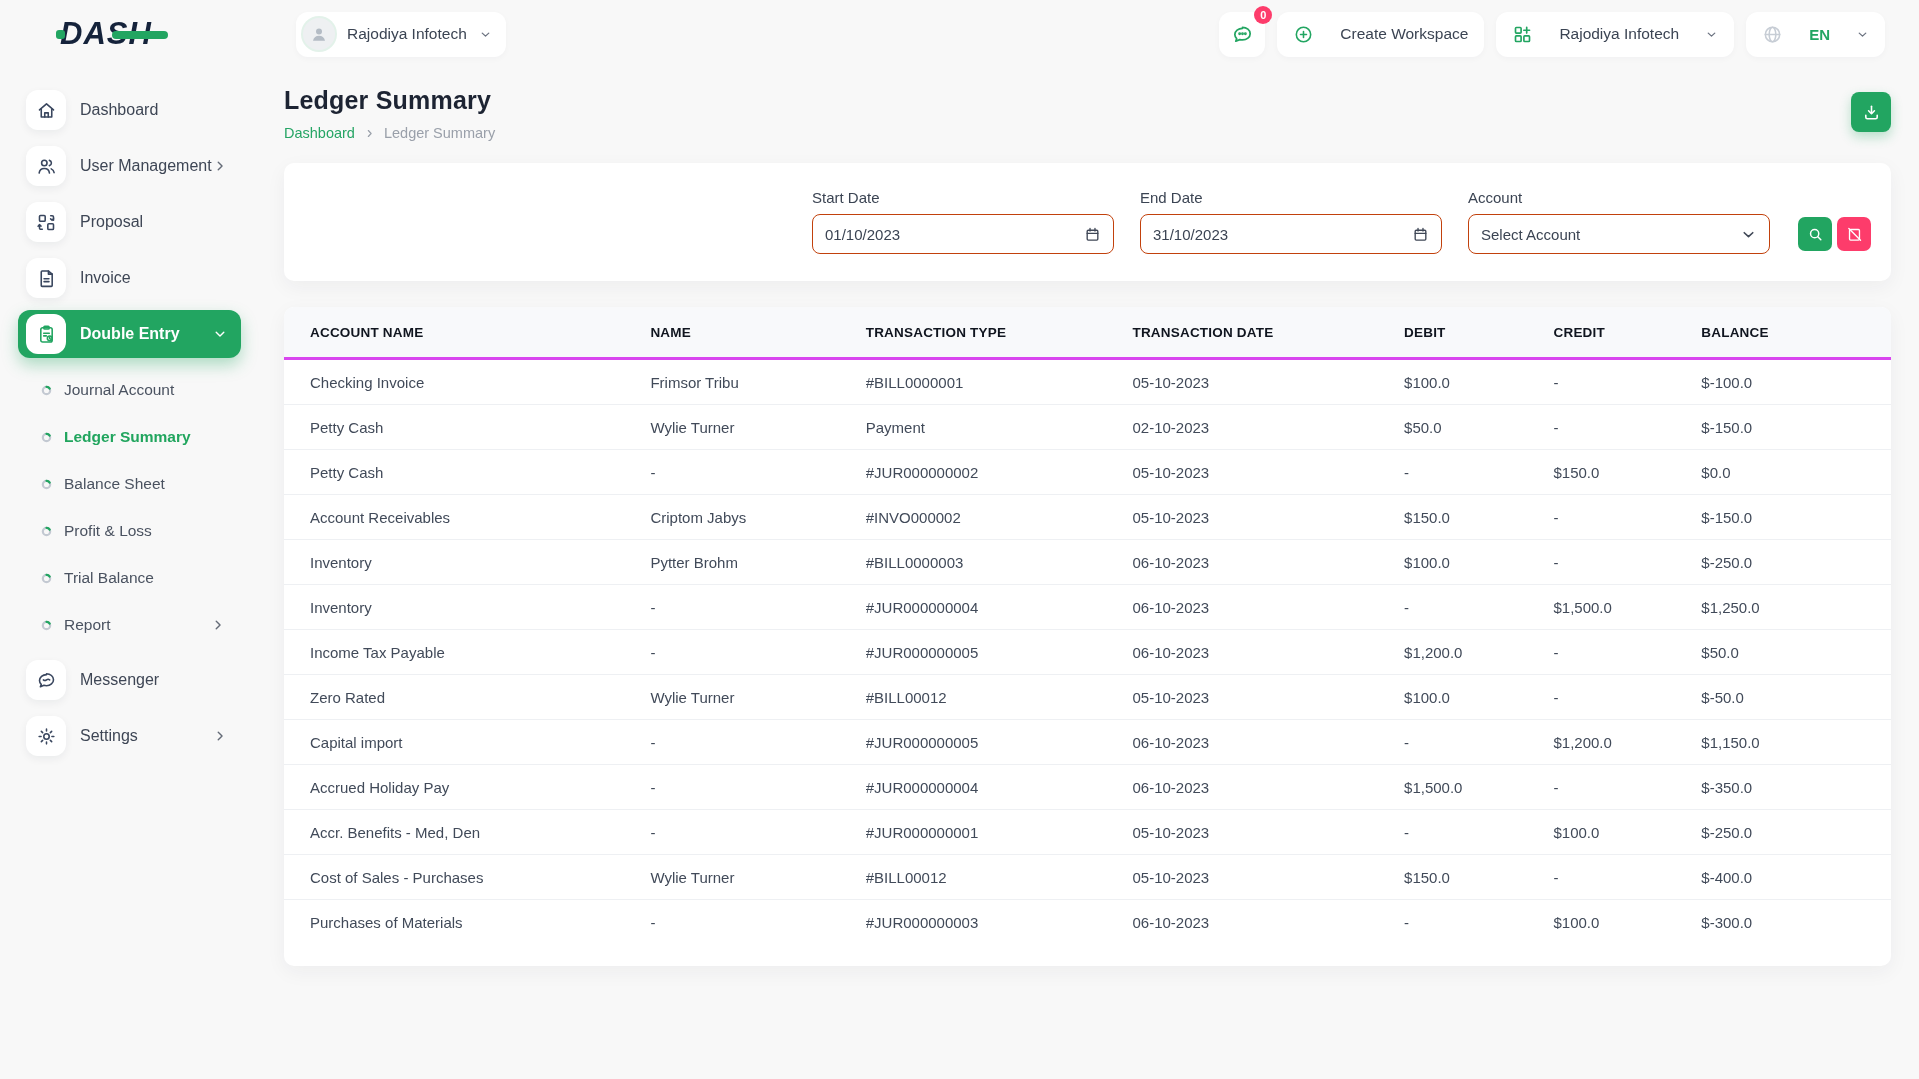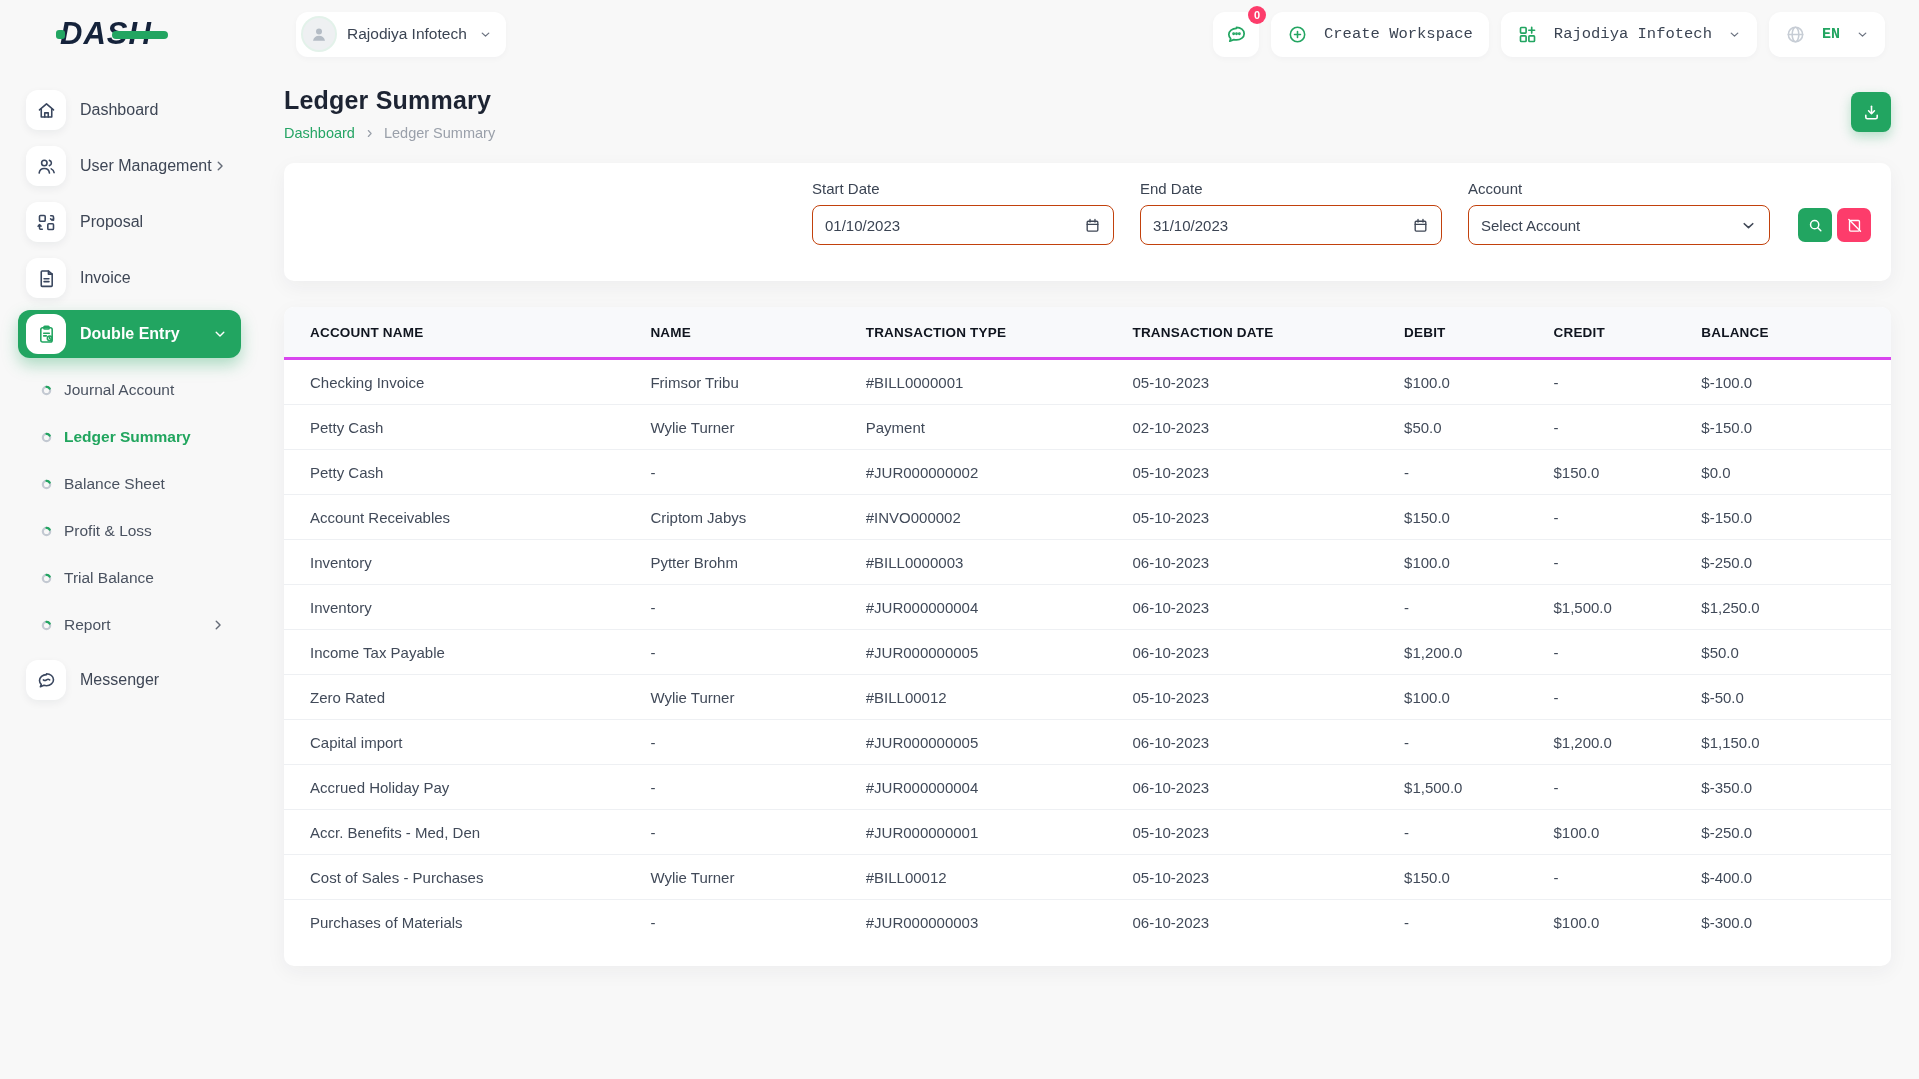--- a/index.html
+++ b/index.html
@@ -22,22 +22,22 @@
   .avatar svg{width:20px;height:20px;}
   .ws-label{margin:0 12px 0 12px;font-size:15.5px;color:#3b4453;}
   .chev{color:#6b7280;}
   .chev svg{width:13px;height:13px;}
   .top-right{margin-left:auto;margin-right:34px;display:flex;align-items:center;gap:12px;}
   .icon-btn{position:relative;width:46px;height:45px;background:#fff;border-radius:12px;display:flex;
     align-items:center;justify-content:center;cursor:pointer;color:#22a561;box-shadow:0 2px 6px rgba(20,30,50,.03);}
   .icon-btn svg{width:23px;height:23px;}
   .badge{position:absolute;top:-6px;right:-7px;min-width:18px;height:18px;border-radius:9px;background:#fd3c6b;
     color:#fff;font-size:11px;font-weight:700;display:flex;align-items:center;justify-content:center;padding:0 4px;box-sizing:border-box;}
-  .pill-btn{height:45px;background:#fff;border-radius:12px;display:flex;align-items:center;gap:16px;
-    padding:0 16px;font-size:15.5px;color:#3b4453;cursor:pointer;box-shadow:0 2px 6px rgba(20,30,50,.03);font-family:Liberation Mono, monospace;}
+  .pill-btn{height:45px;background:#fff;border-radius:12px;display:flex;align-items:center;gap:26px;
+    padding:0 16px;font-size:15.5px;color:#3b4453;cursor:pointer;box-shadow:0 2px 6px rgba(20,30,50,.03);}
   .pill-btn .lead-icon svg{width:21px;height:21px;}
   .green-ic{color:#22a561;} .gray-ic{color:#c7cdd5;}
   .lang{color:#22a561;font-weight:700;font-size:15px;}
 
   
   .sidebar{position:absolute;left:0;top:68px;width:250px;bottom:0;box-sizing:border-box;padding:18px 9px 0 18px;}
   .nav-item{display:flex;align-items:center;height:48px;margin-bottom:8px;cursor:pointer;border-radius:12px;
     padding:0 14px 0 8px;box-sizing:border-box;position:relative;}
   .tile{width:40px;height:40px;flex:0 0 40px;background:#fff;border-radius:12px;box-shadow:0 3px 8px rgba(20,30,50,.06);
     display:flex;align-items:center;justify-content:center;color:#39465e;}
@@ -65,21 +65,21 @@
   .bc-link{color:#26a565;text-decoration:none;cursor:pointer;}
   .bc-sep{color:#9aa0aa;}
   .bc-sep svg{width:11px;height:11px;}
   .bc-current{color:#9aa0aa;}
   .dl-btn{width:40px;height:40px;border:none;border-radius:8px;background:#22a561;color:#fff;cursor:pointer;
     display:flex;align-items:center;justify-content:center;margin-top:6px;box-shadow:0 5px 12px rgba(34,165,97,.3);}
   .dl-btn svg{width:19px;height:19px;}
 
   .card{background:#fff;border-radius:10px;box-shadow:0 6px 20px rgba(30,40,60,.05);}
   .filter-card{margin-top:22px;height:118px;display:flex;align-items:flex-end;justify-content:flex-end;
-    padding:0 20px 36px 20px;box-sizing:border-box;gap:26px;}
+    padding:0 20px 27px 20px;box-sizing:border-box;gap:26px;}
   .field{width:302px;}
   .f-label{display:block;font-size:15px;color:#3b4453;margin-bottom:8px;}
   .control{height:40px;border:1px solid #c2410c;border-radius:8px;background:#fff;display:flex;align-items:center;
     justify-content:space-between;padding:0 12px;box-sizing:border-box;font-size:15px;color:#3b4453;cursor:pointer;}
   .control .icon{color:#3f4756;}
   .control .icon svg{width:17px;height:17px;}
   .btn-group{display:flex;gap:5px;margin-left:2px;padding-bottom:3px;}
   .sq-btn{width:34px;height:34px;border:none;border-radius:7px;color:#fff;cursor:pointer;
     display:flex;align-items:center;justify-content:center;}
   .sq-btn svg{width:17px;height:17px;}
@@ -312,20 +312,34 @@
     </div>
   <div id="nav-footer">
       <div class="nav-item">
         <span class="tile icon">
           <svg viewBox="0 0 24 24" fill="none" stroke="currentColor" stroke-width="1.8" stroke-linecap="round" stroke-linejoin="round">
             <path d="M12 4.3c4.5 0 8 3 8 6.8s-3.5 6.8-8 6.8c-1 0-2-.1-2.9-.4L5 19.2l1-2.7c-1.3-1.2-2-2.8-2-4.4 0-3.8 3.5-6.8 8-6.8z"></path>
             <path d="M8.4 11.3c1.2 1 2.4 1 3.6 0s2.4-1 3.6 0"></path>
           </svg>
         </span>
         <span class="nav-label">Messenger</span>
+      </div>
+      <div class="nav-item">
+        <span class="tile icon">
+          <svg viewBox="0 0 24 24" fill="none" stroke="currentColor" stroke-width="1.8" stroke-linecap="round" stroke-linejoin="round">
+            <circle cx="12" cy="12" r="3.1"></circle>
+            <path d="M12 3.6v2.2M12 18.2v2.2M3.6 12h2.2M18.2 12h2.2M6.1 6.1l1.5 1.5M16.4 16.4l1.5 1.5M17.9 6.1l-1.5 1.5M7.6 16.4l-1.5 1.5"></path>
+          </svg>
+        </span>
+        <span class="nav-label">Settings</span>
+        <span class="nav-chevron icon">
+          <svg viewBox="0 0 24 24" fill="none" stroke="currentColor" stroke-width="2.4" stroke-linecap="round" stroke-linejoin="round">
+            <path d="m9 5.5 6.5 6.5L9 18.5"></path>
+          </svg>
+        </span>
       </div>
     </div>
 </div>
 
 <div class="main">
   <div class="page-head">
     <div>
       <div class="page-title">Ledger Summary</div>
       <div class="breadcrumb">
         <a class="bc-link">Dashboard</a>

